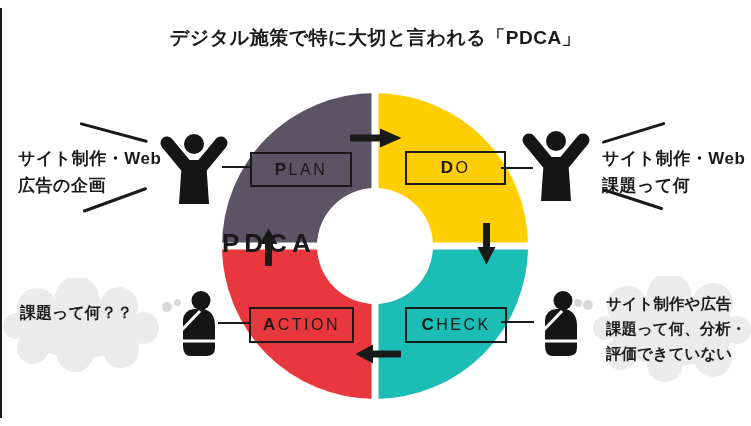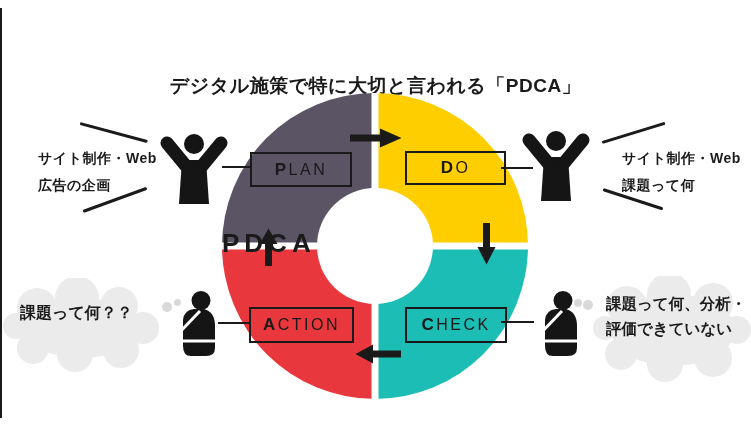--- a/index.html
+++ b/index.html
@@ -2,21 +2,21 @@
 <html><head>
 <meta charset="utf-8">
 <style>
   html,body{margin:0;padding:0;background:#fff;}
   #stage{
     position:relative;width:751px;height:426px;background:#fff;overflow:hidden;
     font-family:"Liberation Sans","DejaVu Sans",sans-serif;color:#1a1a1a;
   }
   
   .title{position:absolute;left:0;top:23px;width:751px;text-align:center;
-         font-size:19px;font-weight:700;letter-spacing:0.5px;line-height:30px;margin-top:48px;}
+         font-size:19px;font-weight:700;letter-spacing:0.5px;line-height:30px;}
   .title-line{display:block;}
   
   #edge-line{position:absolute;left:0;top:8px;width:2px;height:410px;background:#1a1a1a;z-index:1;}
   
   #donut{position:absolute;left:222px;top:93px;width:306px;height:306px;z-index:1;}
   #pdca-center{position:absolute;left:222px;top:229px;width:306px;
                font-size:26px;font-weight:600;letter-spacing:5px;line-height:28px;z-index:2;}
   
   .label-box{position:absolute;border:2px solid #1a1a1a;background:transparent;z-index:3;
              display:flex;align-items:center;justify-content:center;
@@ -39,22 +39,22 @@
   #conn-action{left:218px;top:322px;width:32px;}
   #conn-check {left:501px;top:321px;width:33px;}
   
   .spark{position:absolute;height:3px;background:#1a1a1a;border-radius:2px;
          transform-origin:left center;z-index:2;}
   #spark-lt{left:80px;top:122px;width:70px;transform:rotate(15deg);}
   #spark-lb{left:83px;top:210px;width:68px;transform:rotate(-20deg);}
   #spark-rt{left:602px;top:141px;width:66px;transform:rotate(-17deg);}
   #spark-rb{left:603px;top:188px;width:63px;transform:rotate(18deg);}
   
-  .callout{position:absolute;font-size:14px;font-weight:700;line-height:27px;
-           letter-spacing:0.5px;z-index:3;margin-left:20px;}
+  .callout{position:absolute;font-size:17px;font-weight:700;line-height:27px;
+           letter-spacing:0.5px;z-index:3;}
   #callout-plan{left:18px;top:145px;}
   #callout-do  {left:602px;top:145px;}
   .callout-line{display:block;}
   
   .person{position:absolute;z-index:3;}
   #person-plan {left:159px;top:132px;}
   #person-do   {left:521px;top:129px;}
   #person-action{left:175px;top:290px;}
   #person-check {left:537px;top:290px;}
   
@@ -203,17 +203,18 @@
       <circle cx="144" cy="54" r="14"></circle>
       <circle cx="120" cy="82" r="19"></circle>
       <circle cx="72" cy="88" r="18"></circle>
       <circle cx="28" cy="78" r="16"></circle>
       <circle cx="12" cy="52" r="12"></circle>
     </g>
   </svg>
   <div id="dot-c1" class="bubble-dot"></div>
   <div id="dot-c2" class="bubble-dot"></div>
   <div id="bubble-text-check" class="bubble-text">
+    <span class="callout-line">サイト制作や広告</span>
     <span class="callout-line">課題って何、分析・</span>
     <span class="callout-line">評価できていない</span>
   </div>
 
 </div>
 
 </body></html>

